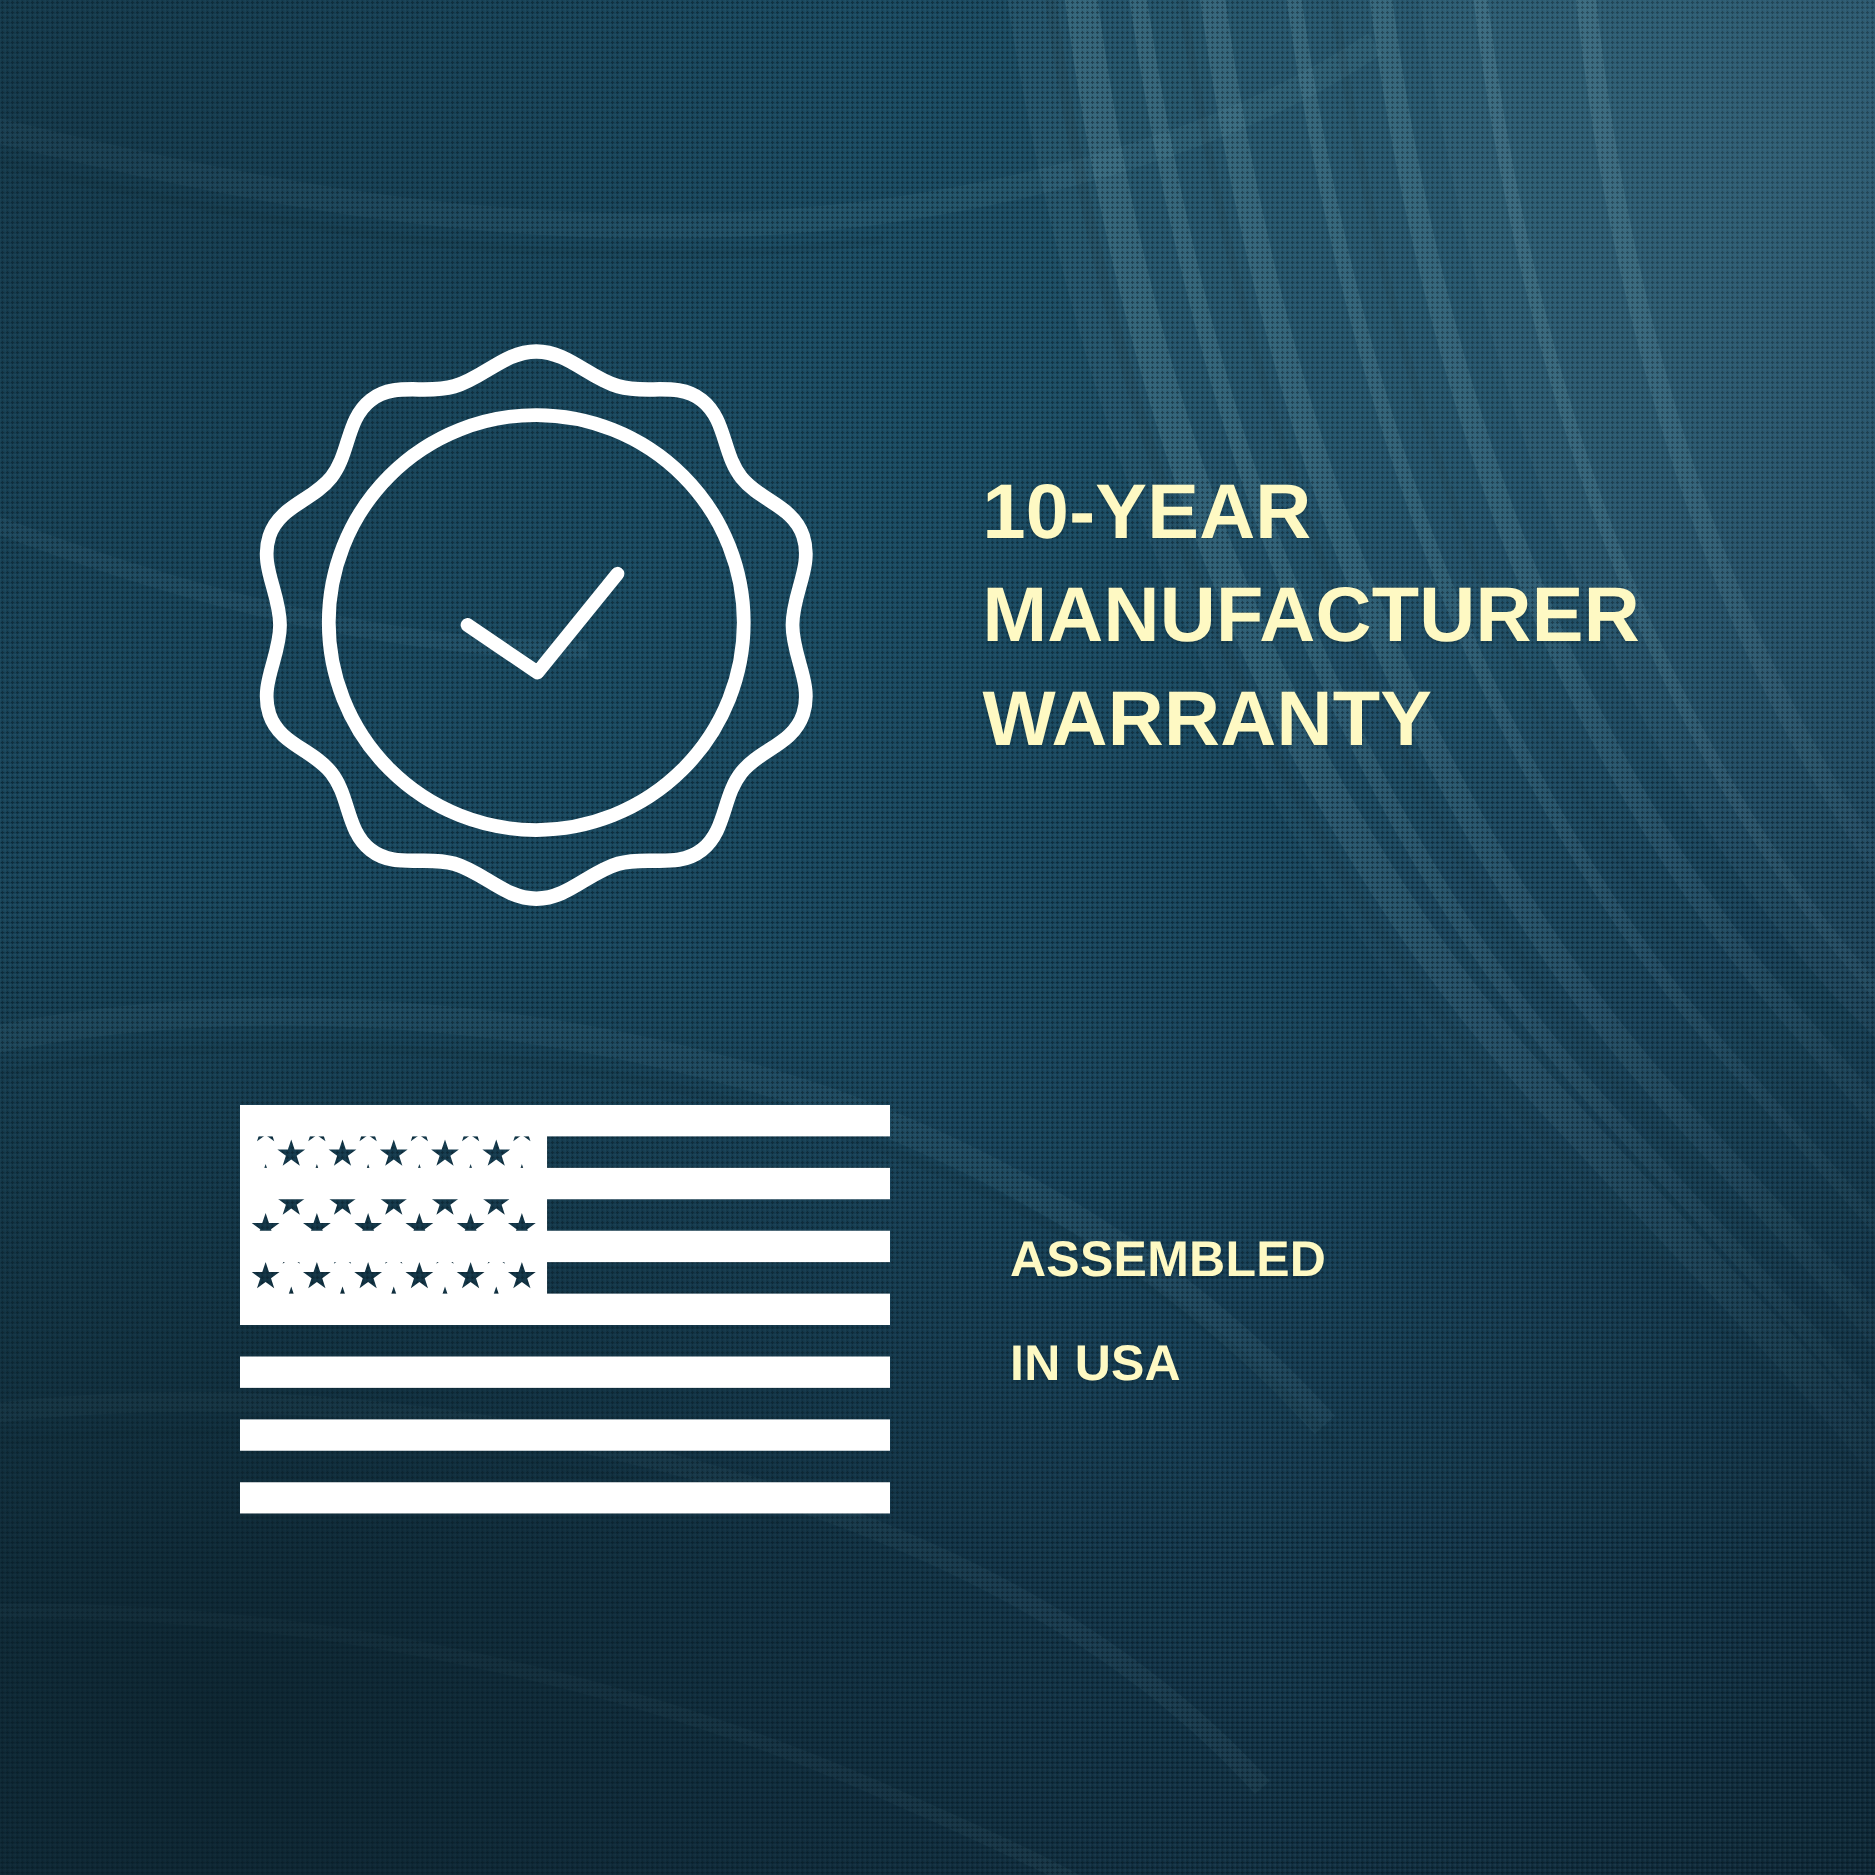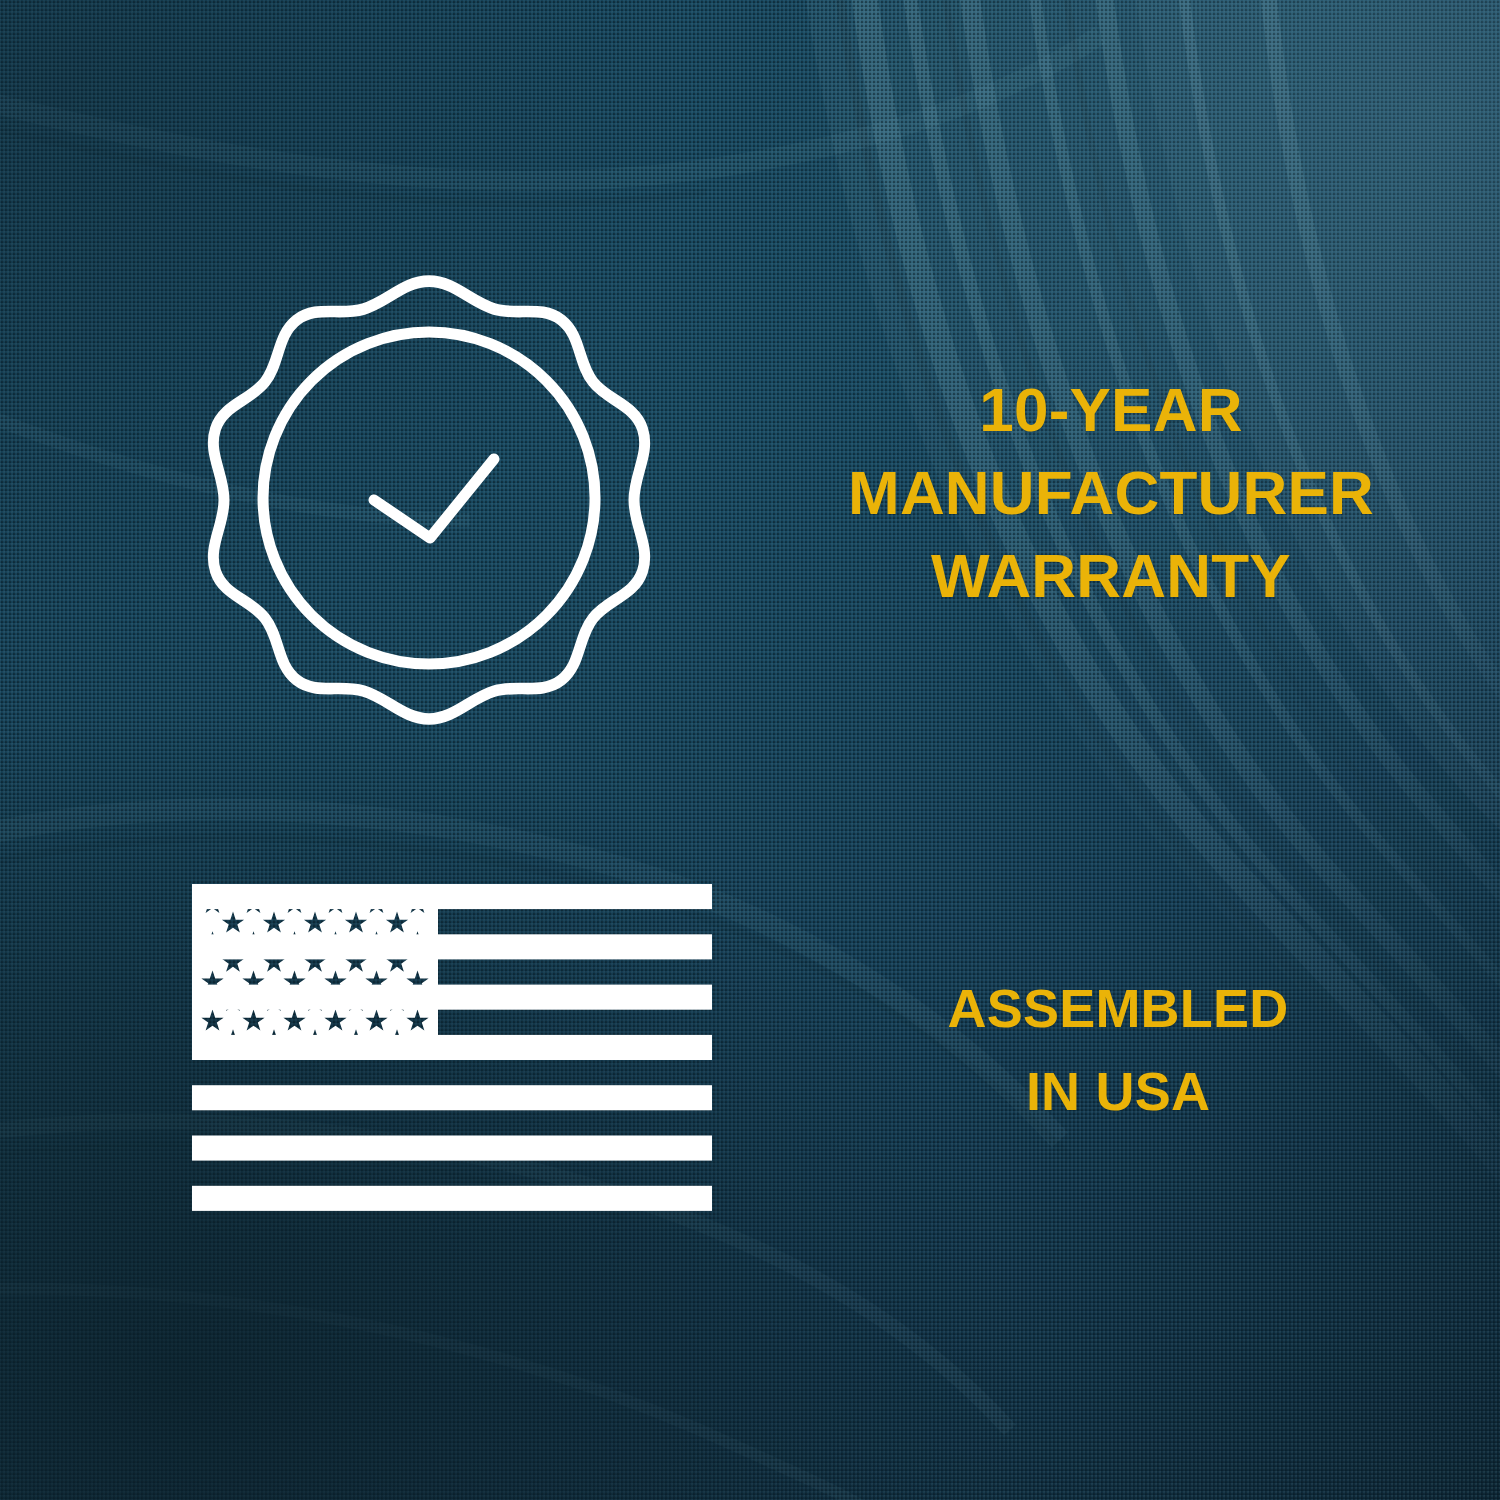--- a/index.html
+++ b/index.html
@@ -79,28 +79,27 @@
   .badge-seal {
     position: absolute;
     left: 185px;
     top: 257px;
     width: 488px;
     height: 482px;
   }
 
   .headline {
     position: absolute;
-    color: #eab308;
+    color: #fef9c3;
     font-weight: 700;
     letter-spacing: 0.2px;
     line-height: 83px;
     text-transform: uppercase;
     white-space: pre-line;
     text-shadow: 0 1px 2px rgba(8,26,34,0.22);
-    text-align: center;
   }
 
   #warranty-text {
     left: 786px;
     top: 368px;
     font-size: 62px;
     width: 650px;
   }
 
   
@@ -108,21 +107,21 @@
     position: absolute;
     left: 192px;
     top: 884px;
     width: 520px;
     height: 327px;
   }
 
   #assembled-text {
     left: 808px;
     top: 967px;
-    font-size: 54px;
+    font-size: 40px;
     line-height: 83px;
     width: 620px;
   }
 </style>
 </head>
 <body>
 
 <div id="canvas">
 
   <div class="bg-base"></div>

